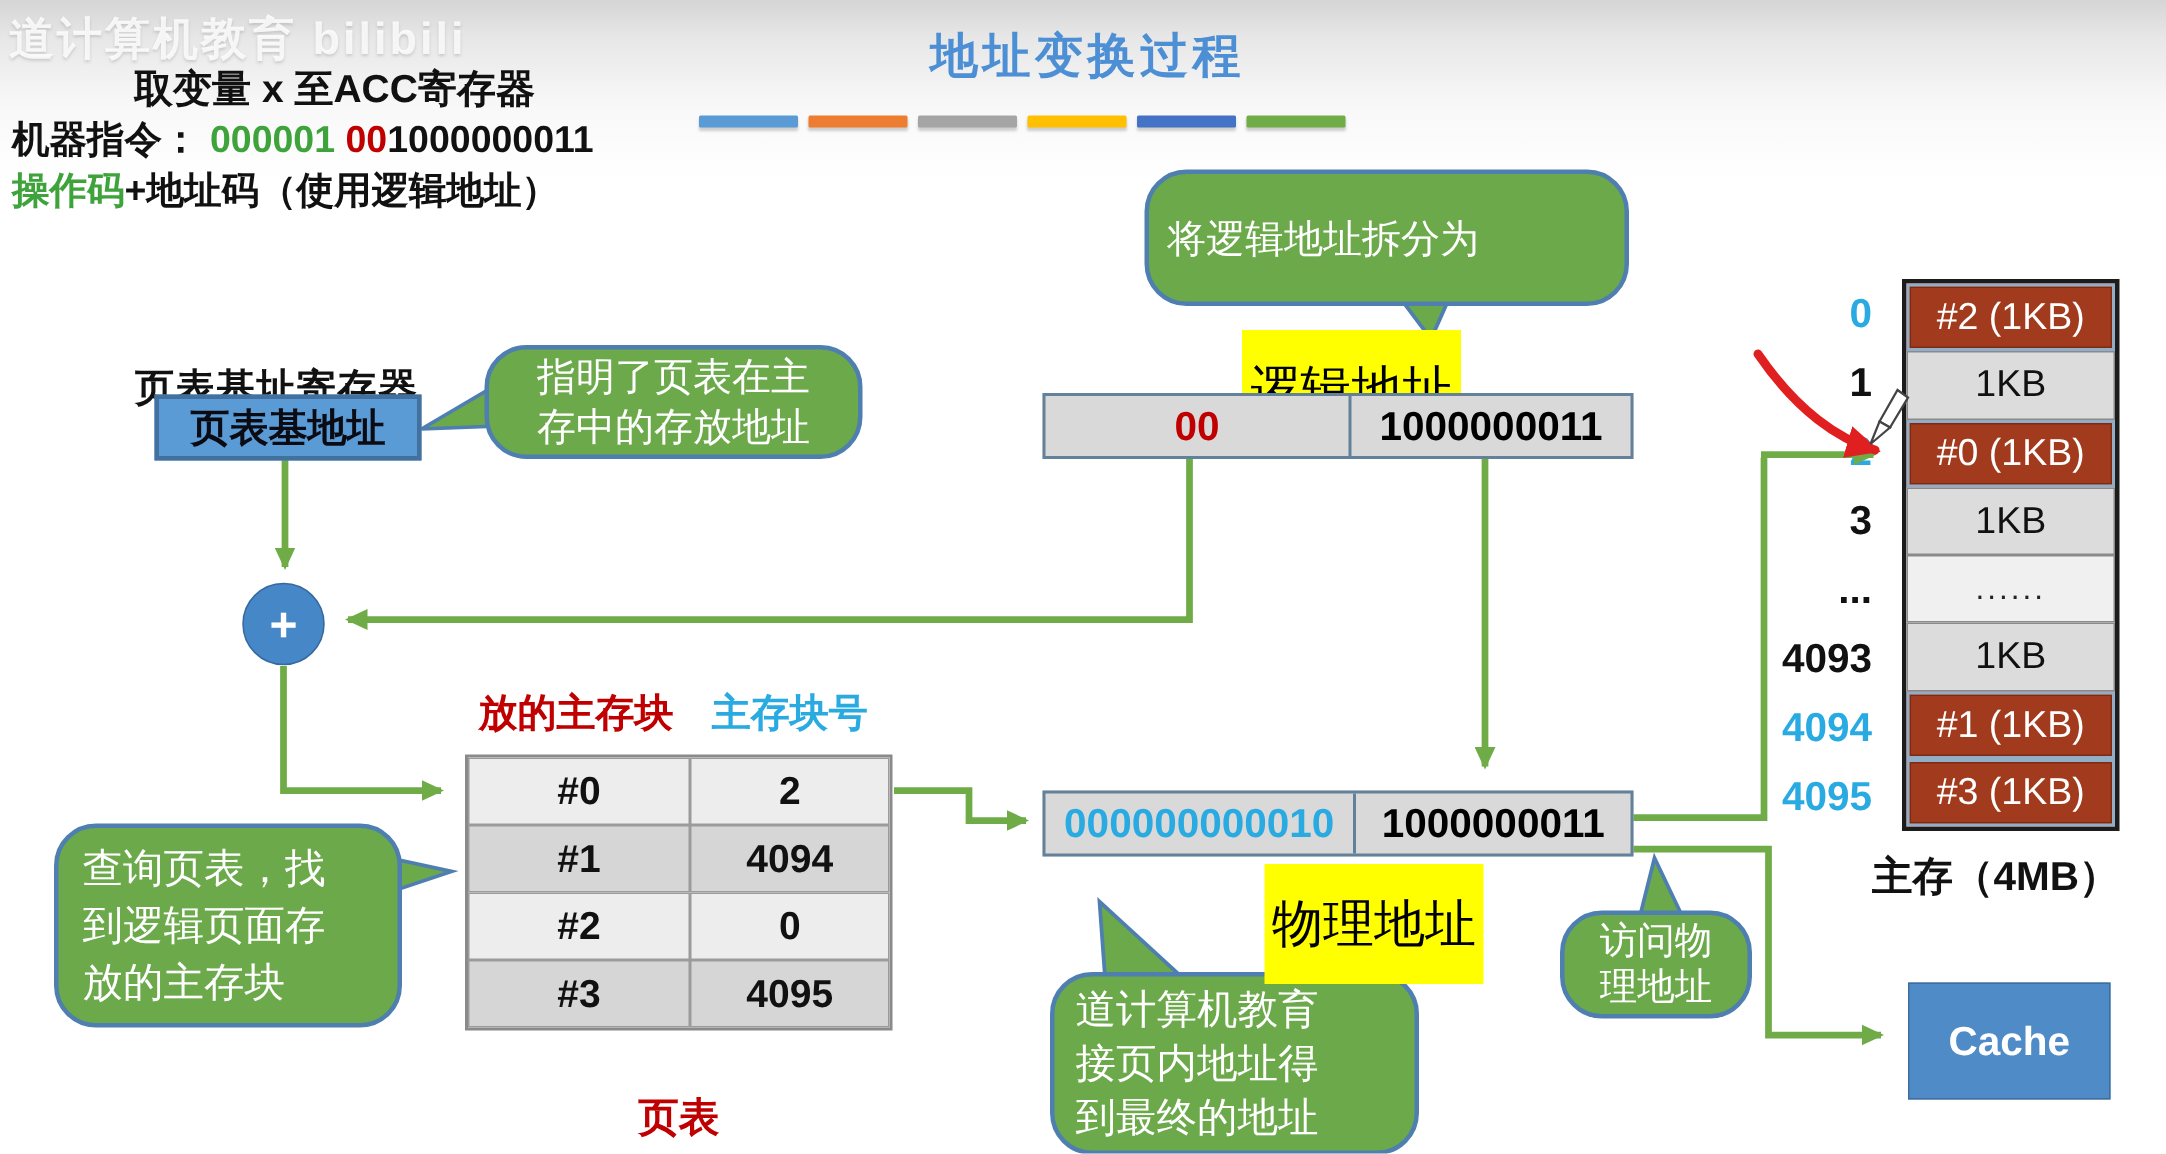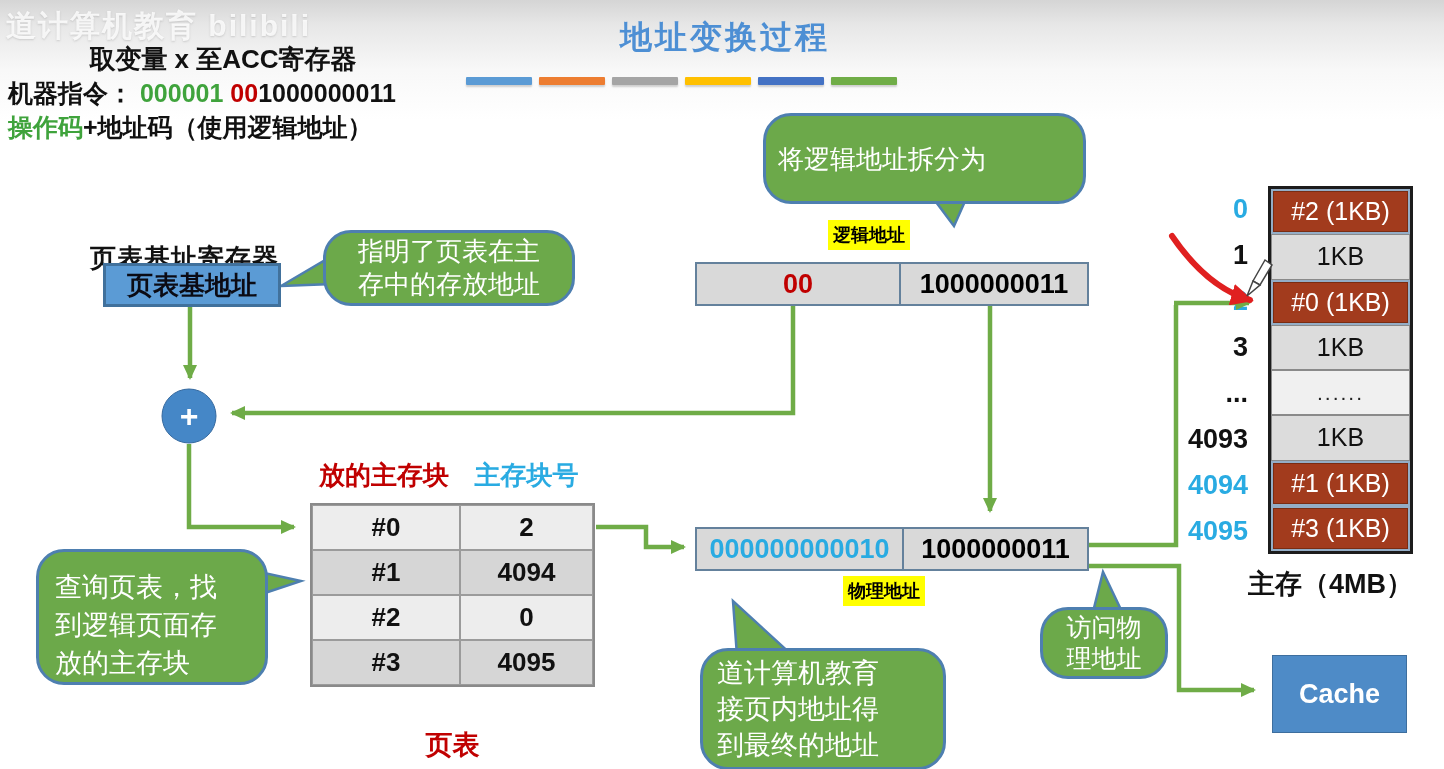--- a/index.html
+++ b/index.html
@@ -24,21 +24,21 @@
   #instr{left:8px;top:42px;width:430px;line-height:34px;font-size:25px;font-weight:bold;color:#111;}
   #instr .l1{text-align:center;font-size:26px;}
   .green-t{color:#3FA33C;}
   .red-t{color:#C00000;}
   .cyan-t{color:#29ABE2;}
 
   .callout{background:#6CA94A;border:3px solid #4E7FB0;border-radius:28px;color:#fff;
     font-weight:normal;display:flex;flex-direction:column;justify-content:center;z-index:2;}
   .callout div{white-space:nowrap;}
 
-  .hl{background:#FFFF00;color:#000;font-size:18px;font-weight:bold;padding:3px 5px;}
+  .hl{background:#FFFF00;color:#000;font-size:34px;font-weight:normal;padding:17px 5px;}
 
   .addr-box{background:#D9D9D9;border:2px solid #64819C;display:flex;z-index:2;}
   .addr-box .cell{display:flex;align-items:center;justify-content:center;font-size:27px;font-weight:bold;}
   .addr-box .cell.first{border-right:2px solid #64819C;}
 
   #ptr-box{left:103px;top:263px;width:172px;height:38px;background:#5B9BD5;border:3px solid #41719C;
     display:flex;align-items:center;justify-content:center;font-size:26px;font-weight:bold;color:#0b0b14;}
   #ptr-caption{left:90px;top:224px;font-size:26px;font-weight:bold;color:#111;letter-spacing:1px;margin-top:17px;}
 
   #pt-headers{left:310px;top:458px;width:285px;display:flex;font-size:26px;font-weight:bold;}
@@ -122,21 +122,21 @@
   <div id="ptr-caption" class="abs ui">页表基址寄存器</div>
   <div id="ptr-box" class="abs ui">页表基地址</div>
 
   <div class="callout abs" style="left:763px;top:113px;width:305px;height:85px;font-size:26px;line-height:34px;padding-left:12px;">
     <div>将逻辑地址拆分为</div>
   </div>
   <div class="callout abs" style="left:323px;top:230px;width:246px;height:70px;font-size:26px;line-height:33px;align-items:center;">
     <div>指明了页表在主</div>
     <div>存中的存放地址</div>
   </div>
-  <div class="callout abs" style="left:36px;top:549px;width:210px;height:130px;font-size:27px;line-height:38px;padding-left:16px;justify-content:flex-end;">
+  <div class="callout abs" style="left:36px;top:549px;width:210px;height:130px;font-size:27px;line-height:38px;padding-left:16px;">
     <div>查询页表，找</div>
     <div>到逻辑页面存</div>
     <div>放的主存块</div>
   </div>
   <div class="callout abs" style="left:700px;top:648px;width:226px;height:116px;font-size:27px;line-height:36px;padding-left:14px;">
     <div>道计算机教育</div>
     <div>接页内地址得</div>
     <div>到最终的地址</div>
   </div>
   <div class="callout abs" style="left:1040px;top:607px;width:122px;height:66px;font-size:25px;line-height:31px;align-items:center;">

